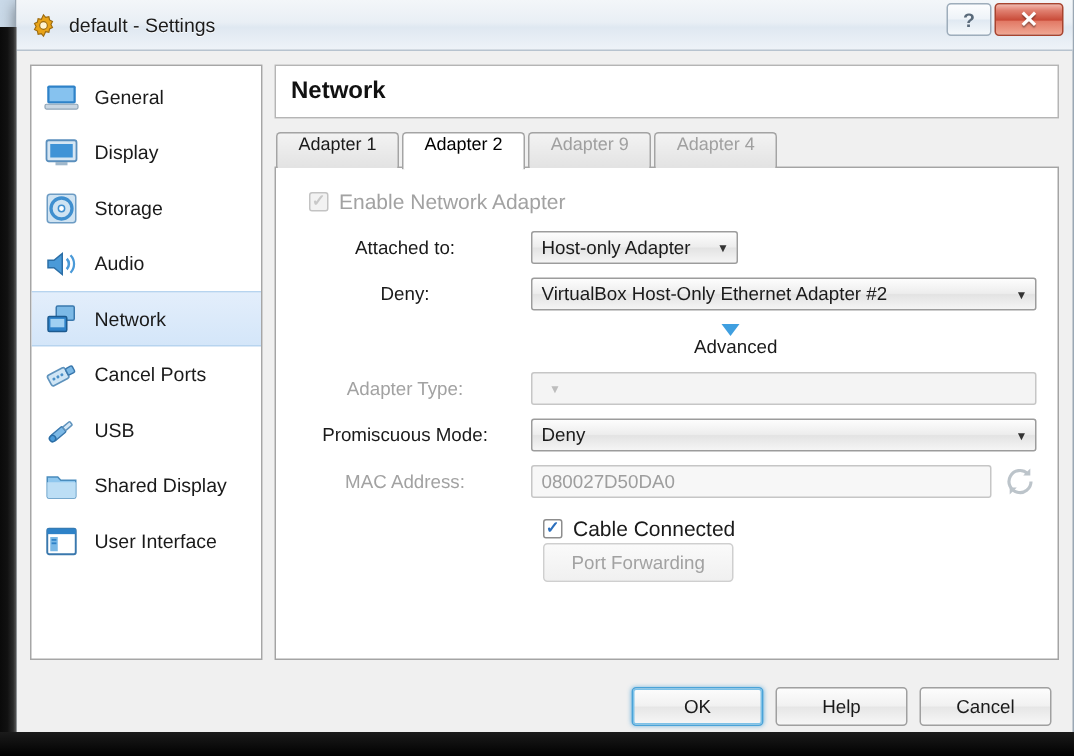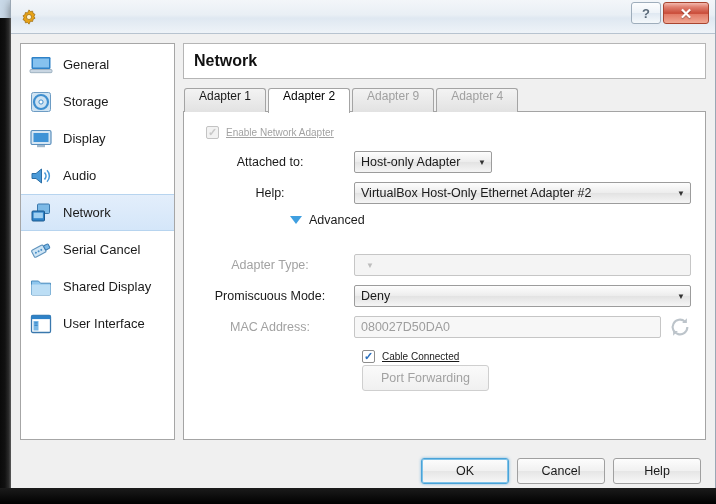--- a/index.html
+++ b/index.html
@@ -181,25 +181,25 @@
   .cbrow { display: flex; align-items: center; }
   .cbox {
     width: 13px; height: 13px; border: 1px solid #8d8d8d;
     background: #fff; border-radius: 2px; margin-right: 7px;
     display: flex; align-items: center; justify-content: center;
     flex: 0 0 auto; position: relative; cursor: pointer;
   }
   .cbox.dis { border-color: #c3c3c3; background: #f2f2f2; cursor: default; }
   .cbox .tick { font-size: 11px; line-height: 1; color: #2b6fbd; font-weight: bold; }
   .cbox.dis .tick { color: #c8c8c8; }
-  .cb-lbl { font-size: 10px; color: #1a1a1a; text-decoration: underline; }
+  .cb-lbl { font-size: 14px; color: #1a1a1a; }
   .cb-lbl.dis { color: #a2a2a2; }
 
   
-  #advanced-row { display: flex; align-items: center; margin: 3px 0 27px 96px; cursor: pointer; }
+  #advanced-row { display: flex; align-items: center; margin: 3px 0 10px 96px; cursor: pointer; flex-direction: column; }
   #advanced-tri {
     width: 0; height: 0; margin-right: 7px;
     border-left: 6px solid transparent; border-right: 6px solid transparent;
     border-top: 8px solid #3f9fe0;
   }
   #advanced-lbl { font-size: 12.5px; color: #1a1a1a; }
 
   
   #mac-refresh {
     width: 22px; height: 22px; margin-left: 8px; flex: 0 0 auto;
@@ -253,20 +253,21 @@
 
 <div id="window">
 
   <div id="titlebar">
     <svg id="title-icon" viewBox="0 0 24 24">
       <g fill="#e8a317" stroke="#9c6b10" stroke-width="1">
         <path d="M12 2.5l1.9 2.2 2.9-.5.6 2.9 2.6 1.4-1.4 2.6 1.4 2.6-2.6 1.4-.6 2.9-2.9-.5L12 21.5l-1.9-2.2-2.9.5-.6-2.9-2.6-1.4 1.4-2.6-1.4-2.6 2.6-1.4.6-2.9 2.9.5z"></path>
       </g>
       <circle cx="12" cy="12" r="3.4" fill="#fff4d0" stroke="#9c6b10" stroke-width="1"></circle>
     </svg>
+    <div id="title-text">default - Settings</div>
 
     <div id="title-buttons">
       <div class="tbtn" id="help-btn">
         <span>?</span>
       </div>
       <div class="tbtn" id="close-btn">
         <span class="x">✕</span>
       </div>
     </div>
   </div>
@@ -280,34 +281,34 @@
           <rect x="2.5" y="4" width="19" height="12" rx="1.2" fill="#2e82c8" stroke="#1b5party" stroke-width="0"></rect>
           <rect x="4" y="5.5" width="16" height="9" fill="#86c2ef"></rect>
           <rect x="1" y="16.5" width="22" height="3.2" rx="1" fill="#c9d6e2" stroke="#8fa4b6" stroke-width=".8"></rect>
         </svg>
         <span class="side-lbl">General</span>
       </div>
 
 
       <div class="side-item">
         <svg class="side-ico" viewBox="0 0 24 24">
+          <rect x="2" y="3.5" width="20" height="14" rx="1.5" fill="#d6e6f3" stroke="#5a8fbd" stroke-width="1.2"></rect>
+          <rect x="4.5" y="6" width="15" height="9" fill="#3f93d6"></rect>
+          <rect x="8" y="18" width="8" height="2.2" fill="#9fb7cb"></rect>
+        </svg>
+        <span class="side-lbl">Display</span>
+      </div>
+
+      <div class="side-item">
+        <svg class="side-ico" viewBox="0 0 24 24">
           <rect x="2.5" y="2.5" width="19" height="19" rx="2" fill="#cfe3f2" stroke="#6d9cc4" stroke-width="1"></rect>
           <circle cx="12" cy="12" r="7" fill="none" stroke="#3f8fcf" stroke-width="2.2"></circle>
           <circle cx="12" cy="12" r="2.1" fill="#ffffff" stroke="#3f8fcf" stroke-width="1"></circle>
         </svg>
         <span class="side-lbl">Storage</span>
-      </div>
-
-      <div class="side-item">
-        <svg class="side-ico" viewBox="0 0 24 24">
-          <rect x="2" y="3.5" width="20" height="14" rx="1.5" fill="#d6e6f3" stroke="#5a8fbd" stroke-width="1.2"></rect>
-          <rect x="4.5" y="6" width="15" height="9" fill="#3f93d6"></rect>
-          <rect x="8" y="18" width="8" height="2.2" fill="#9fb7cb"></rect>
-        </svg>
-        <span class="side-lbl">Display</span>
       </div>
 
       <div class="side-item">
         <svg class="side-ico" viewBox="0 0 24 24">
           <path d="M3 9.5h4L12.5 5v14L7 14.5H3z" fill="#4a9ad8" stroke="#2b6ea6" stroke-width="1"></path>
           <path d="M15.5 8.5a5 5 0 0 1 0 7" fill="none" stroke="#4a9ad8" stroke-width="1.7"></path>
           <path d="M18 6.2a8.3 8.3 0 0 1 0 11.6" fill="none" stroke="#4a9ad8" stroke-width="1.5"></path>
         </svg>
         <span class="side-lbl">Audio</span>
       </div>
@@ -324,23 +325,33 @@
       <div class="side-item">
         <svg class="side-ico" viewBox="0 0 24 24">
           <g transform="rotate(-28 12 12)">
             <rect x="3" y="8" width="13" height="8" rx="1.5" fill="#cfe5f5" stroke="#5f93bd" stroke-width="1.1"></rect>
             <rect x="16" y="9.6" width="5" height="4.8" rx="1" fill="#7cb9e6" stroke="#3a78ad" stroke-width="1"></rect>
             <circle cx="6.3" cy="12" r="1" fill="#4a90c8"></circle>
             <circle cx="9.3" cy="12" r="1" fill="#4a90c8"></circle>
             <circle cx="12.3" cy="12" r="1" fill="#4a90c8"></circle>
           </g>
         </svg>
-        <span class="side-lbl">Serial Cancel</span>
-      </div>
-
+        <span class="side-lbl">Cancel Ports</span>
+      </div>
+
+      <div class="side-item">
+        <svg class="side-ico" viewBox="0 0 24 24">
+          <g transform="rotate(-40 12 12)">
+            <rect x="4" y="10" width="10" height="4.6" rx="1" fill="#7cb9e6" stroke="#3a78ad" stroke-width="1"></rect>
+            <rect x="14" y="10.8" width="6" height="3" rx=".6" fill="#d4e7f6" stroke="#5f93bd" stroke-width="1"></rect>
+            <circle cx="4" cy="12.3" r="2.1" fill="#4a9ad8" stroke="#2b6ea6" stroke-width="1"></circle>
+          </g>
+        </svg>
+        <span class="side-lbl">USB</span>
+      </div>
 
       <div class="side-item">
         <svg class="side-ico" viewBox="0 0 24 24">
           <path d="M2.5 6h7l2 2.2h10V19a1 1 0 0 1-1 1h-17a1 1 0 0 1-1-1z" fill="#8fc7ee" stroke="#4a8cbd" stroke-width="1"></path>
           <path d="M2.5 9.5h19V19a1 1 0 0 1-1 1h-17a1 1 0 0 1-1-1z" fill="#bcdef5"></path>
         </svg>
         <span class="side-lbl">Shared Display</span>
       </div>
 
       <div class="side-item">
@@ -392,21 +403,21 @@
         <div class="row">
           <div class="lbl">Attached to:</div>
           <div class="combo combo-attached">
             <span class="val">Host-only Adapter</span>
             <span class="arr">▼</span>
           </div>
         </div>
 
         
         <div class="row">
-          <div class="lbl">Help:</div>
+          <div class="lbl">Deny:</div>
           <div class="combo combo-wide">
             <span class="val">VirtualBox Host-Only Ethernet Adapter #2</span>
             <span class="arr">▼</span>
           </div>
         </div>
 
         
         <div id="advanced-row">
           <div id="advanced-tri"></div>
           <span id="advanced-lbl">Advanced</span>
@@ -457,23 +468,23 @@
 
       </div>
     </div>
   </div>
 
   <div id="footer">
     <div class="fbtn default">
       <span>OK</span>
     </div>
     <div class="fbtn">
+      <span>Help</span>
+    </div>
+    <div class="fbtn">
       <span>Cancel</span>
-    </div>
-    <div class="fbtn">
-      <span>Help</span>
     </div>
   </div>
 
 </div>
 
 <div id="leftshadow"></div>
 <div id="bottomshadow"></div>
 
 </body></html>

